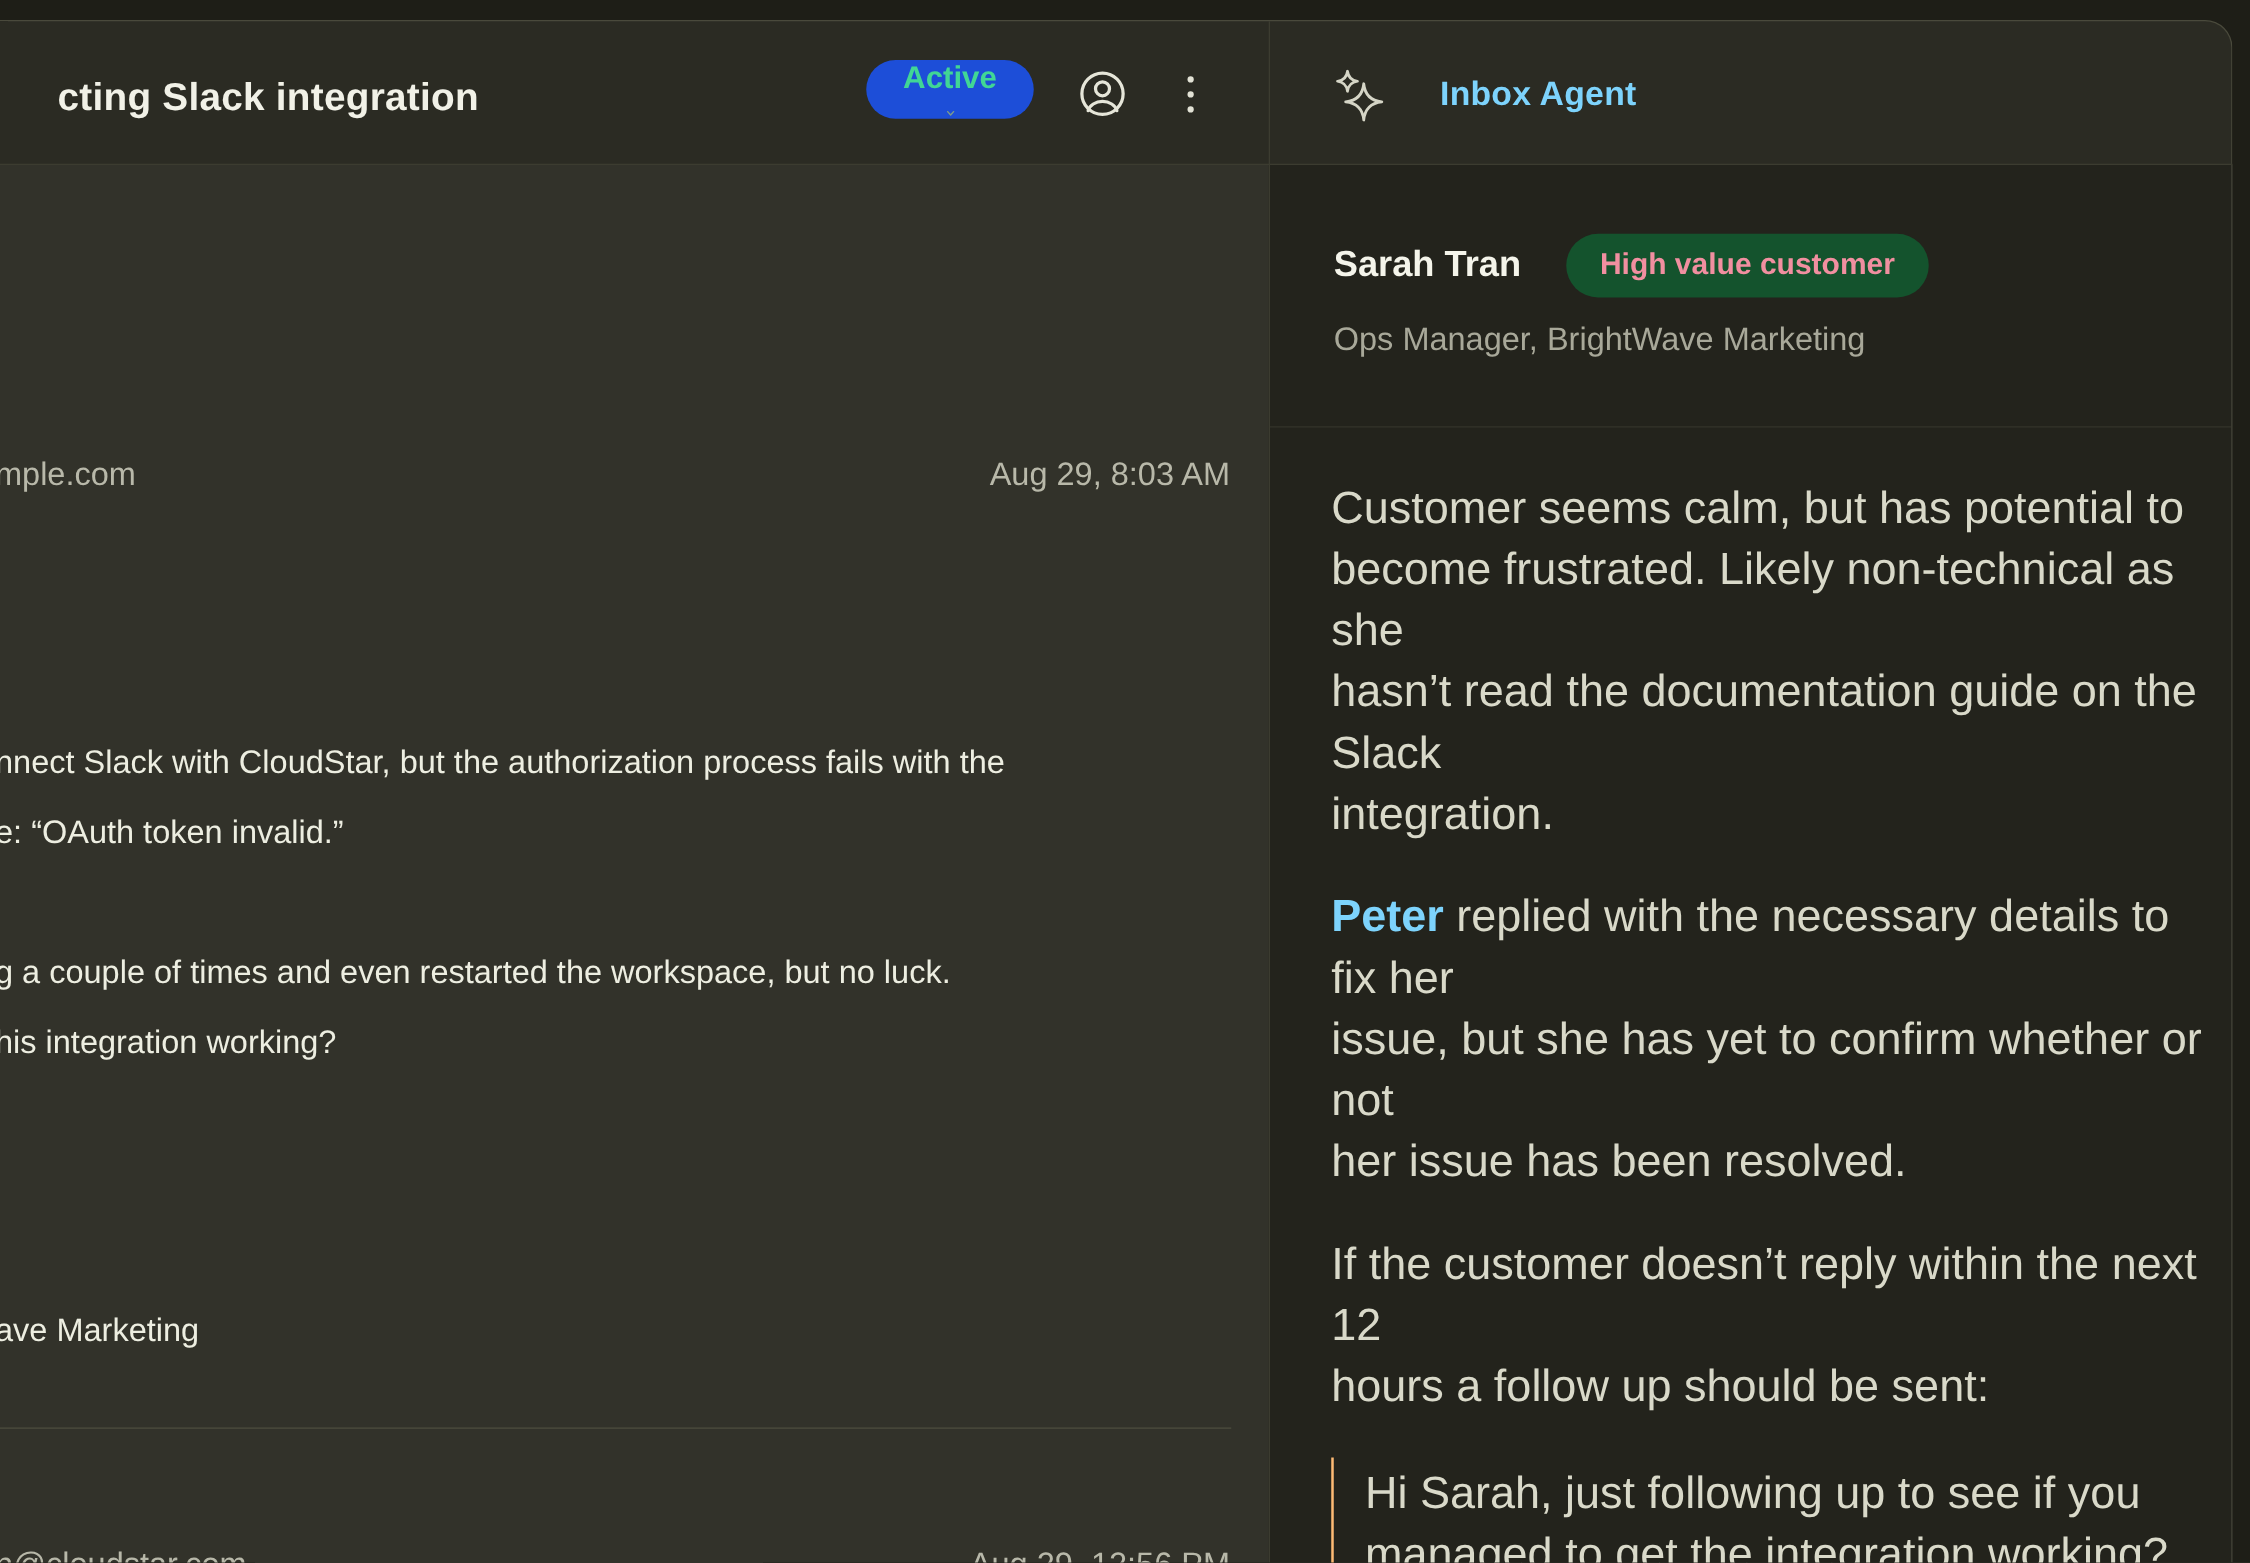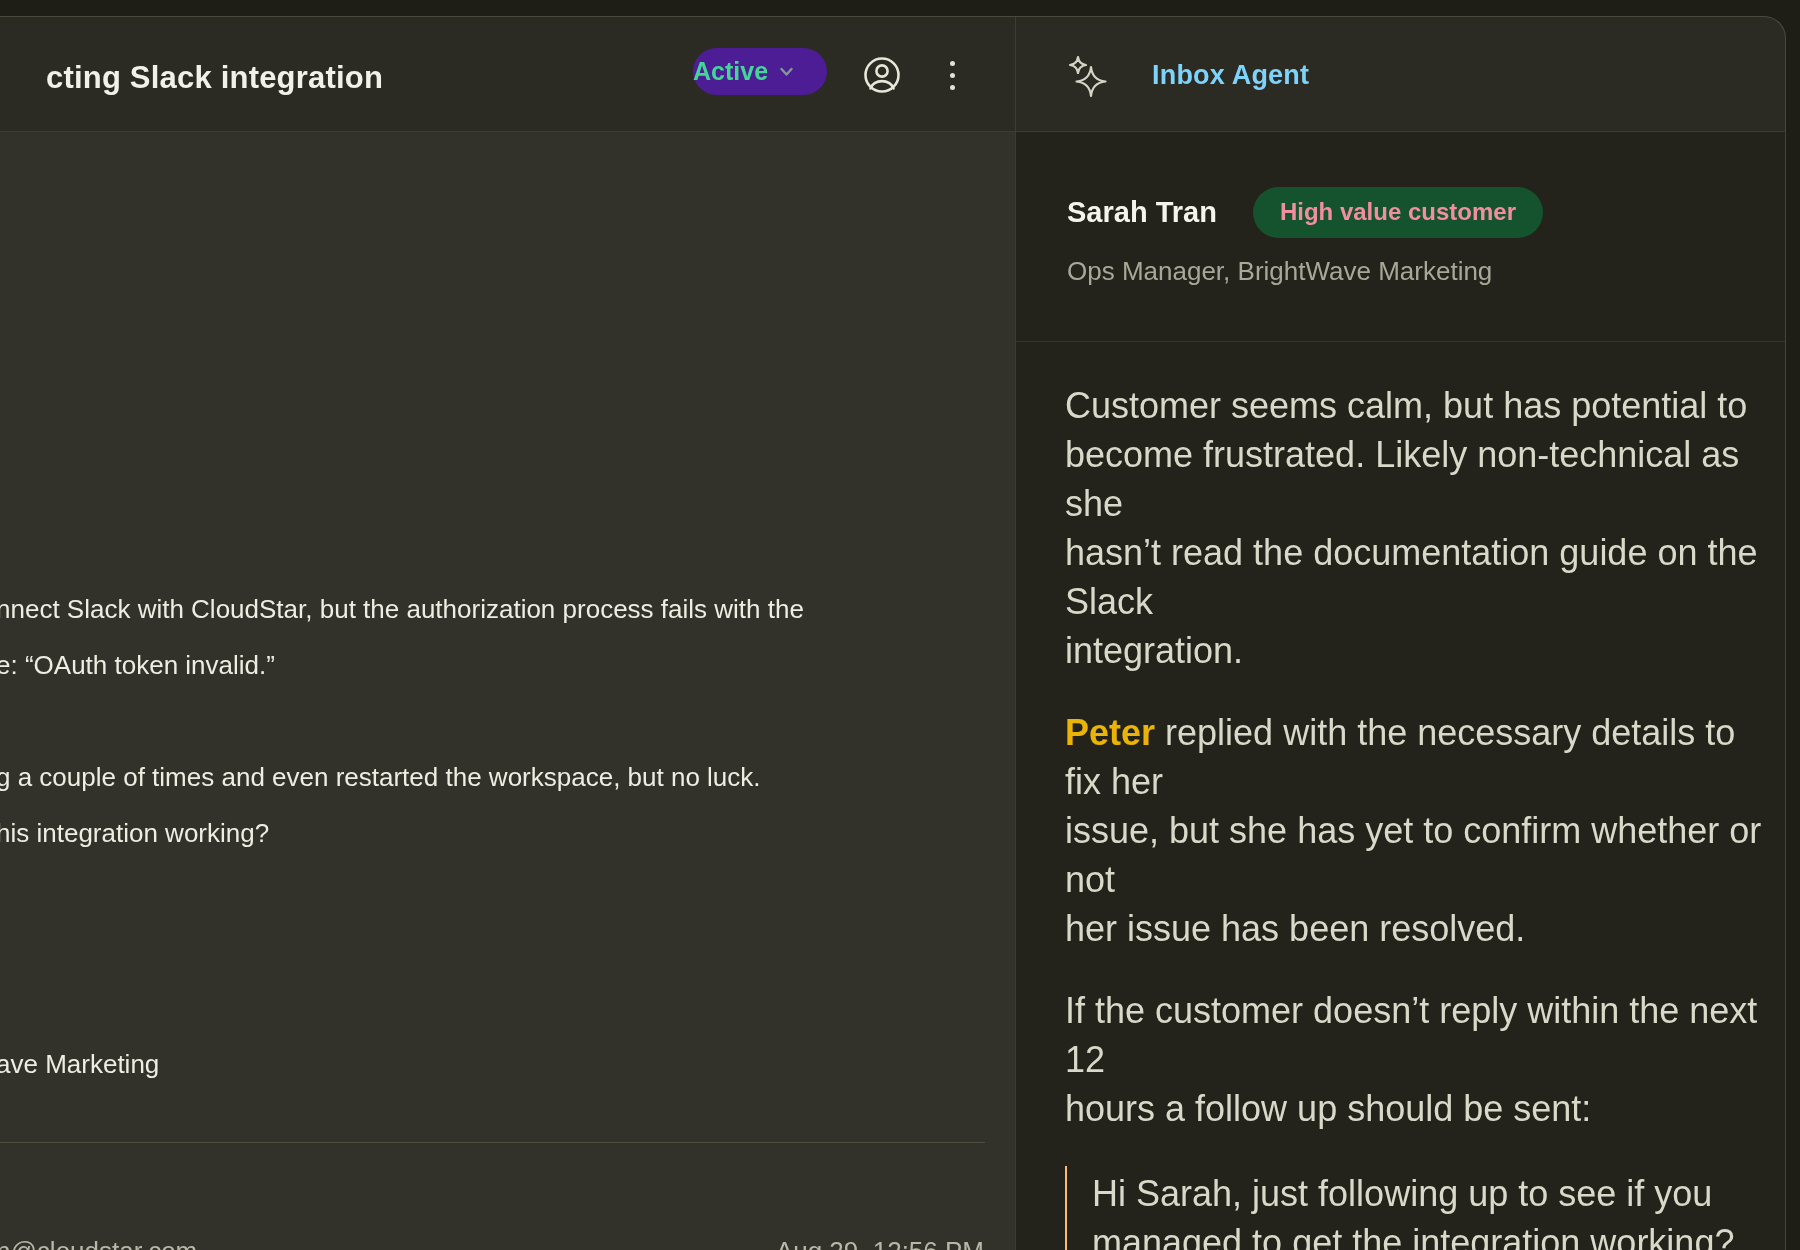--- a/index.html
+++ b/index.html
@@ -35,23 +35,24 @@
   }
   .thread-inner { position:absolute; left:30px; top:0; width:1015px; height:100%; }
 
   .subject-title {
     position:absolute; left:46px; top:60px;
     font-size:31px; font-weight:600; color:#f1f1e7; letter-spacing:.2px;
     white-space:nowrap;
   }
   .status-pill {
     position:absolute; left:693px; top:48px; width:134px; height:47px;
-    background:#4c1d95; border:none; border-radius:24px;
+    background:#1d4ed8; border:none; border-radius:24px;
     display:flex; align-items:center; justify-content:flex-start; gap:9px;
     cursor:pointer;
+    flex-direction:column;
   }
   .status-pill .label { font-size:25px; font-weight:600; color:#41d695; font-family:inherit; }
   .icon-btn { position:absolute; background:none; border:none; cursor:pointer; display:flex; align-items:center; justify-content:center; }
   .avatar-btn { left:860px; top:53px; width:44px; height:44px; }
   .kebab-btn { left:934px; top:53px; width:36px; height:44px; }
   .kebab { display:flex; flex-direction:column; gap:7px; }
   .kebab i { width:5px; height:5px; border-radius:50%; background:#e2e2d5; }
 
   .meta-row { position:absolute; width:100%; height:34px; cursor:pointer; }
   .meta-row .from {
@@ -95,36 +96,40 @@
     position:absolute; left:51px; top:124px;
     font-size:26px; color:#a8a899; white-space:nowrap;
   }
   .profile-divider { position:absolute; left:0; top:209px; width:100%; height:1px; background:#35352a; }
 
   .analysis {
     position:absolute; left:49px; top:249px; width:700px;
     font-size:36px; line-height:49px; color:#d9d9c9;
   }
   .analysis p { white-space:pre-line; margin-bottom:33px; }
-  .analysis .bold { font-weight:700; color:#eab308; }
+  .analysis .bold { font-weight:700; color:#7dd3fc; }
   .followup-quote {
     margin-top:27px; border-left:2px solid #fdba74; padding:3px 0 3px 25px;
   }
   .followup-quote .quote-text { white-space:pre-line; }
 </style>
 </head>
 <body>
 
 <div class="stage">
 
   <div class="card-header"></div>
 
   <div class="thread-panel">
     <div class="thread-inner">
 
+      <div class="meta-row" style="top:232px;">
+        <span class="from">mple.com</span>
+        <span class="stamp">Aug 29, 8:03 AM</span>
+      </div>
       <div class="email-body">nnect Slack with CloudStar, but the authorization process fails with the
 e: “OAuth token invalid.”
 
 g a couple of times and even restarted the workspace, but no luck.
 his integration working?</div>
       <div class="email-signature">ave Marketing</div>
 
       <div class="thread-divider"></div>
 
       <div class="meta-row" style="top:1104px;">

